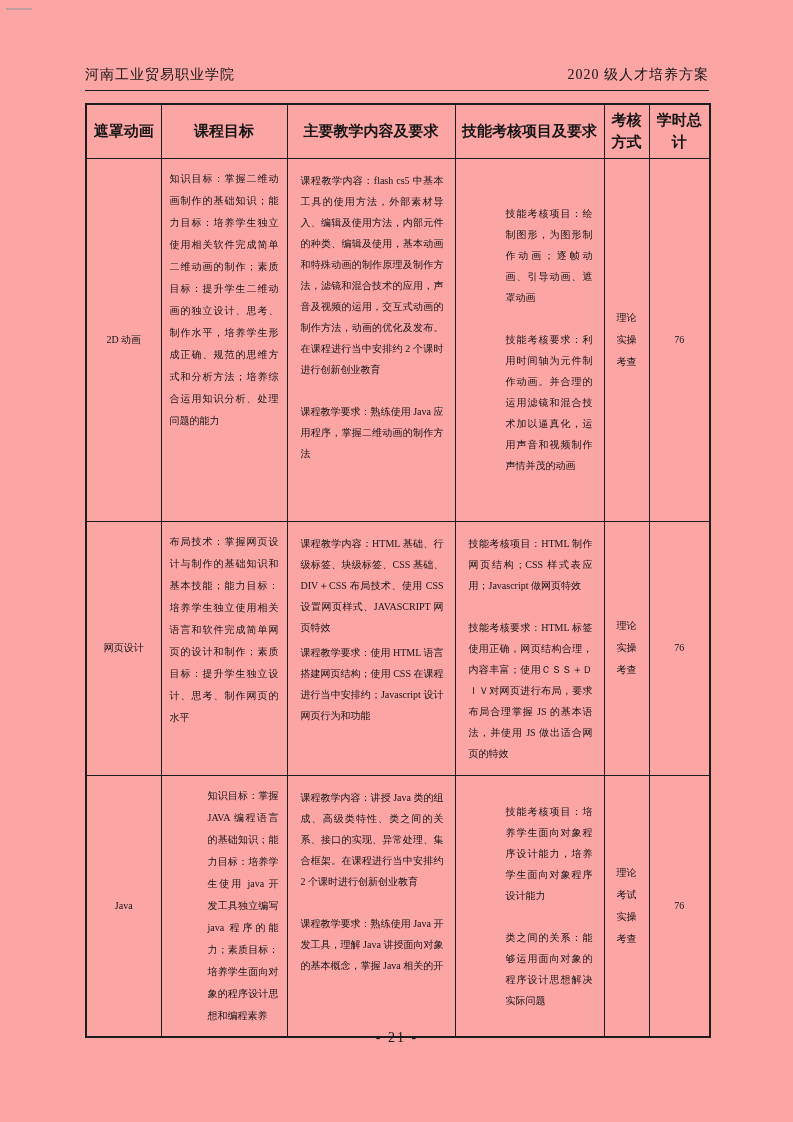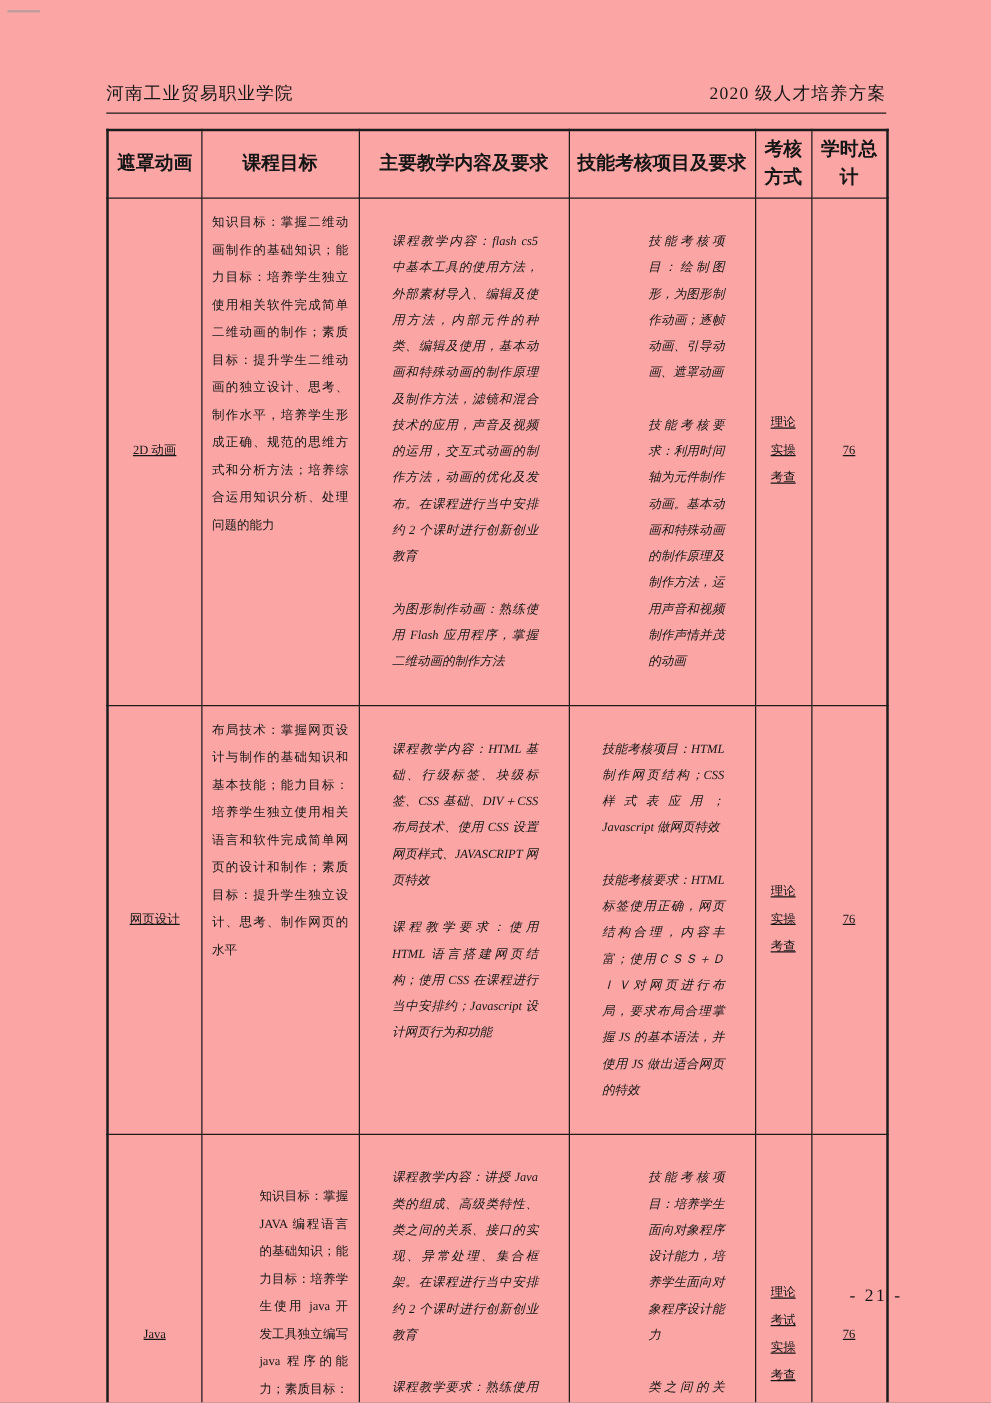--- a/index.html
+++ b/index.html
@@ -27,31 +27,31 @@
   th, td { border:1px solid #1c1c1c; }
   thead th {
     height:54px; font-size:15px; font-weight:bold;
     text-align:center; vertical-align:middle; line-height:22px; padding:2px;
   }
   td { font-size:10px; vertical-align:top; }
   td.cell-text { padding:7px 7px 7px 9px; line-height:21px; text-align:justify; }
   td.obj { padding:9px 8px; line-height:22px; text-align:justify; }
   td.vmid { vertical-align:middle;padding-left:46px; }
   td.course, td.method, td.hours {
-    text-align:center; vertical-align:middle; line-height:22px;text-decoration:underline;
+    text-align:center; vertical-align:middle; line-height:22px;
   }
   td.method { white-space:pre-line; }
-  p.para { margin:17px;font-style:italic; }
+  p.para { margin:4px; }
   p.gap { margin-top:21px; }
   tr.r1 { height:363px; }
   tr.r2 { height:236px; }
   tr.r3 { height:248px; }
   .page-footer {
-    position:absolute; left:98px; top:1030px; width:624px;
-    text-align:right; font-size:14px; letter-spacing:2px;
+    position:absolute; left:85px; top:1030px; width:624px;
+    text-align:center; font-size:14px; letter-spacing:2px;
   }
 </style>
 </head>
 <body>
 
 <div class="sheet">
   <div class="scan-artifact"></div>
 
   <div class="content">
     <div class="page-header">
@@ -77,25 +77,25 @@
           <th>考核方式</th>
           <th>学时总计</th>
         </tr>
       </thead>
       <tbody>
         <tr class="r1">
           <td class="course">2D 动画</td>
           <td class="obj">知识目标：掌握二维动画制作的基础知识；能力目标：培养学生独立使用相关软件完成简单二维动画的制作；素质目标：提升学生二维动画的独立设计、思考、制作水平，培养学生形成正确、规范的思维方式和分析方法；培养综合运用知识分析、处理问题的能力</td>
           <td class="cell-text">
             <p class="para">课程教学内容：flash cs5 中基本工具的使用方法，外部素材导入、编辑及使用方法，内部元件的种类、编辑及使用，基本动画和特殊动画的制作原理及制作方法，滤镜和混合技术的应用，声音及视频的运用，交互式动画的制作方法，动画的优化及发布。在课程进行当中安排约 2 个课时进行创新创业教育</p>
-            <p class="para gap">为图形制作动画：熟练使用 Flash 应用程序，掌握二维动画的制作方法</p>
+            <p class="para gap">课程教学要求：熟练使用 Java 应用程序，掌握二维动画的制作方法</p>
           </td>
           <td class="cell-text vmid">
             <p class="para">技能考核项目：绘制图形，为图形制作动画；逐帧动画、引导动画、遮罩动画</p>
-            <p class="para gap">技能考核要求：利用时间轴为元件制作动画。基本动画和特殊动画的制作原理及制作方法，运用声音和视频制作声情并茂的动画</p>
+            <p class="para gap">技能考核要求：利用时间轴为元件制作动画。并合理的运用滤镜和混合技术加以逼真化，运用声音和视频制作声情并茂的动画</p>
           </td>
           <td class="method">理论
 实操
 考查</td>
           <td class="hours">76</td>
         </tr>
         <tr class="r2">
           <td class="course">网页设计</td>
           <td class="obj">布局技术：掌握网页设计与制作的基础知识和基本技能；能力目标：培养学生独立使用相关语言和软件完成简单网页的设计和制作；素质目标：提升学生独立设计、思考、制作网页的水平</td>
           <td class="cell-text">

